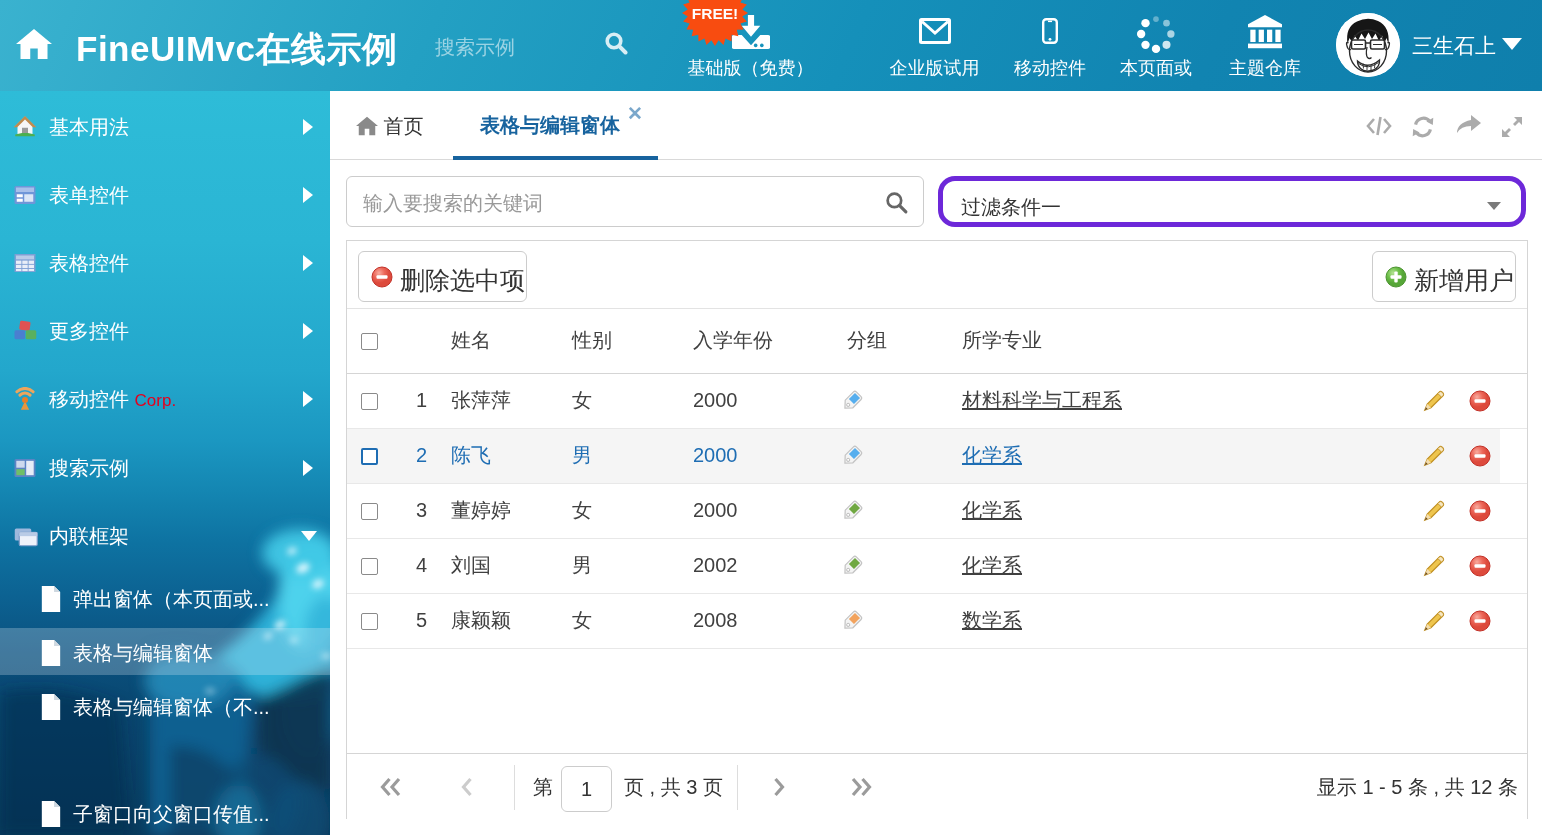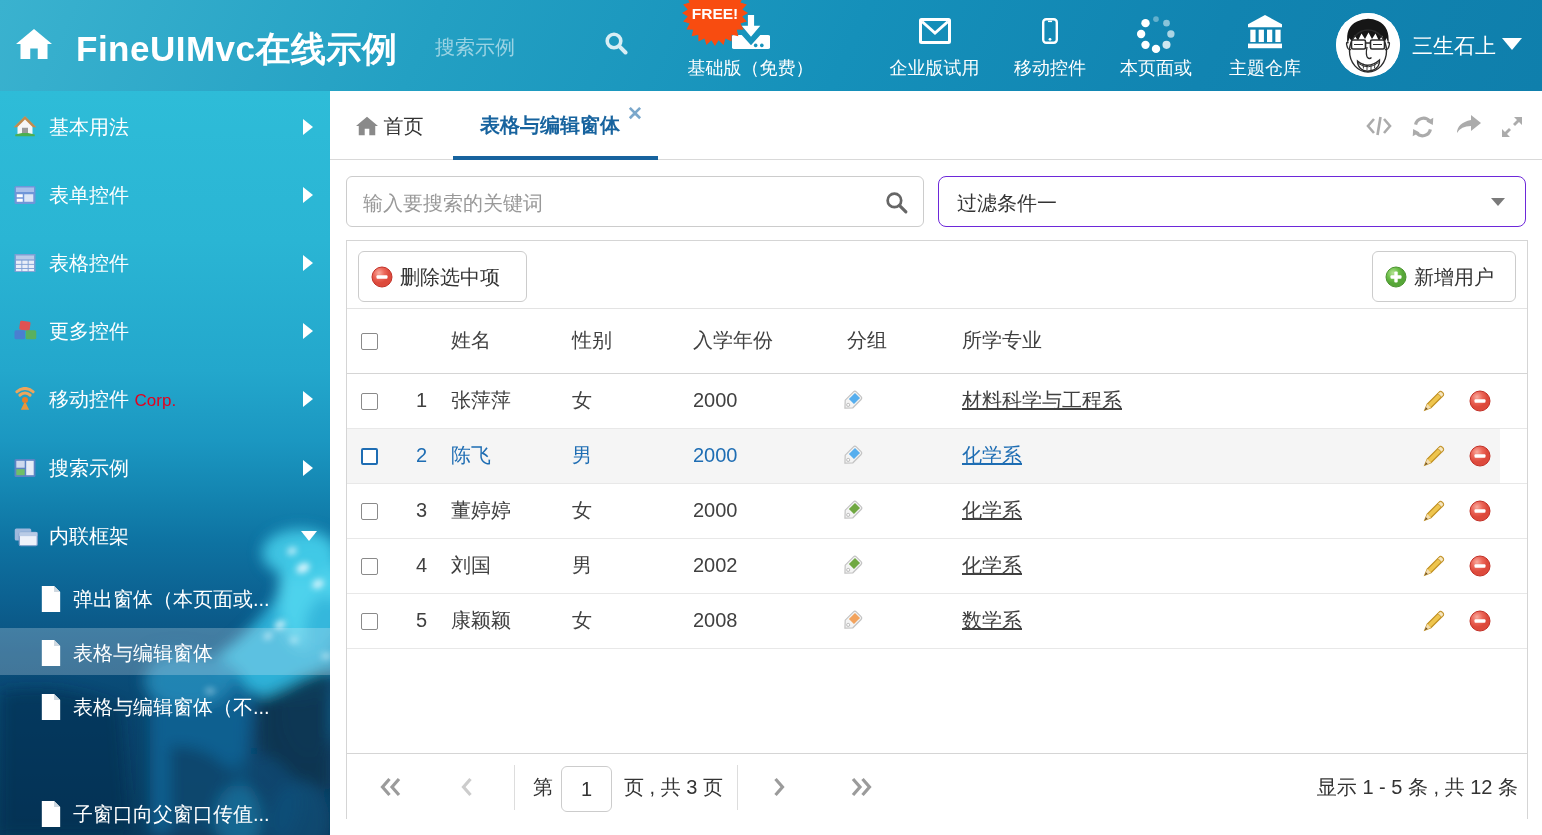--- a/index.html
+++ b/index.html
@@ -46,28 +46,28 @@
 #tabbar { position:absolute; left:0; top:0; width:1212px; height:69px; border-bottom:1px solid #d9d9d9; background:#fff;}
 #tab-home { position:absolute; left:26px; top:22px; font-size:20px; color:#333; }
 #tab-act { position:absolute; left:150px; top:21px; font-size:20px; font-weight:bold; color:#17639e; }
 #tab-underline { position:absolute; left:123px; top:65px; width:205px; height:4px; background:#17639e; }
 #tab-x { position:absolute; left:297px; top:11px; color:#7aa7cb; font-size:19px; font-weight:bold;}
 .tbicon { position:absolute; top:24px; }
 
 #searchrow { position:absolute; left:0; top:69px; width:1212px; }
 #sinput { position:absolute; left:16px; top:16px; width:578px; height:51px; border:1px solid #ccc; border-radius:6px; background:#fff;}
 #sinput .ph { position:absolute; left:16px; top:13px; font-size:20px; color:#999; }
-#sdrop { position:absolute; left:608px; top:16px; width:588px; height:51px; border:1px solid #6d28d9; border-radius:8px; background:#fff;}
+#sdrop { position:absolute; left:608px; top:16px; width:588px; height:51px; border:5px solid #6d28d9; border-radius:17px; background:#fff;}
 #sdrop .tx { position:absolute; left:18px; top:13px; font-size:20px; color:#333; }
 #sdrop .caret { position:absolute; right:20px; top:21px; width:0; height:0;
   border-left:7.5px solid transparent; border-right:7.5px solid transparent; border-top:8px solid #7a7a7a; }
 
 #grid { position:absolute; left:16px; top:149px; width:1182px; height:579px; border:1px solid #d5d5d5; background:#fff; }
 #gtoolbar { position:absolute; left:0; top:0; width:1180px; height:68px; border-bottom:1px solid #e3e3e3; }
-.gbtn { position:absolute; top:10px; height:51px; border:1px solid #ccc; border-radius:6px; background:#fff; font-size:20px; color:#333; }
+.gbtn { position:absolute; top:10px; height:51px; border:1px solid #ccc; border-radius:6px; background:#fff; font-size:25px; color:#333; }
 .gbtn .bic { position:absolute; left:12px; top:14px; }
 .gbtn .btx { position:absolute; left:41px; top:12px; white-space:nowrap;}
 #btn-del { left:11px; width:169px; }
 #btn-add { left:1025px; width:144px; }
 
 table#tbl { position:absolute; left:0; top:68px; width:1180px; border-collapse:collapse; table-layout:fixed; }
 #tbl th, #tbl td { font-weight:normal; text-align:left; font-size:20px; color:#404040; padding:0 0 0 4px; }
 #tbl th:first-child, #tbl td:first-child { padding-left:14px; }
 #tbl th:nth-child(2), #tbl td:nth-child(2) { padding:0 20px 0 0; }
 #tbl th:nth-child(6) { padding-left:12px; }

